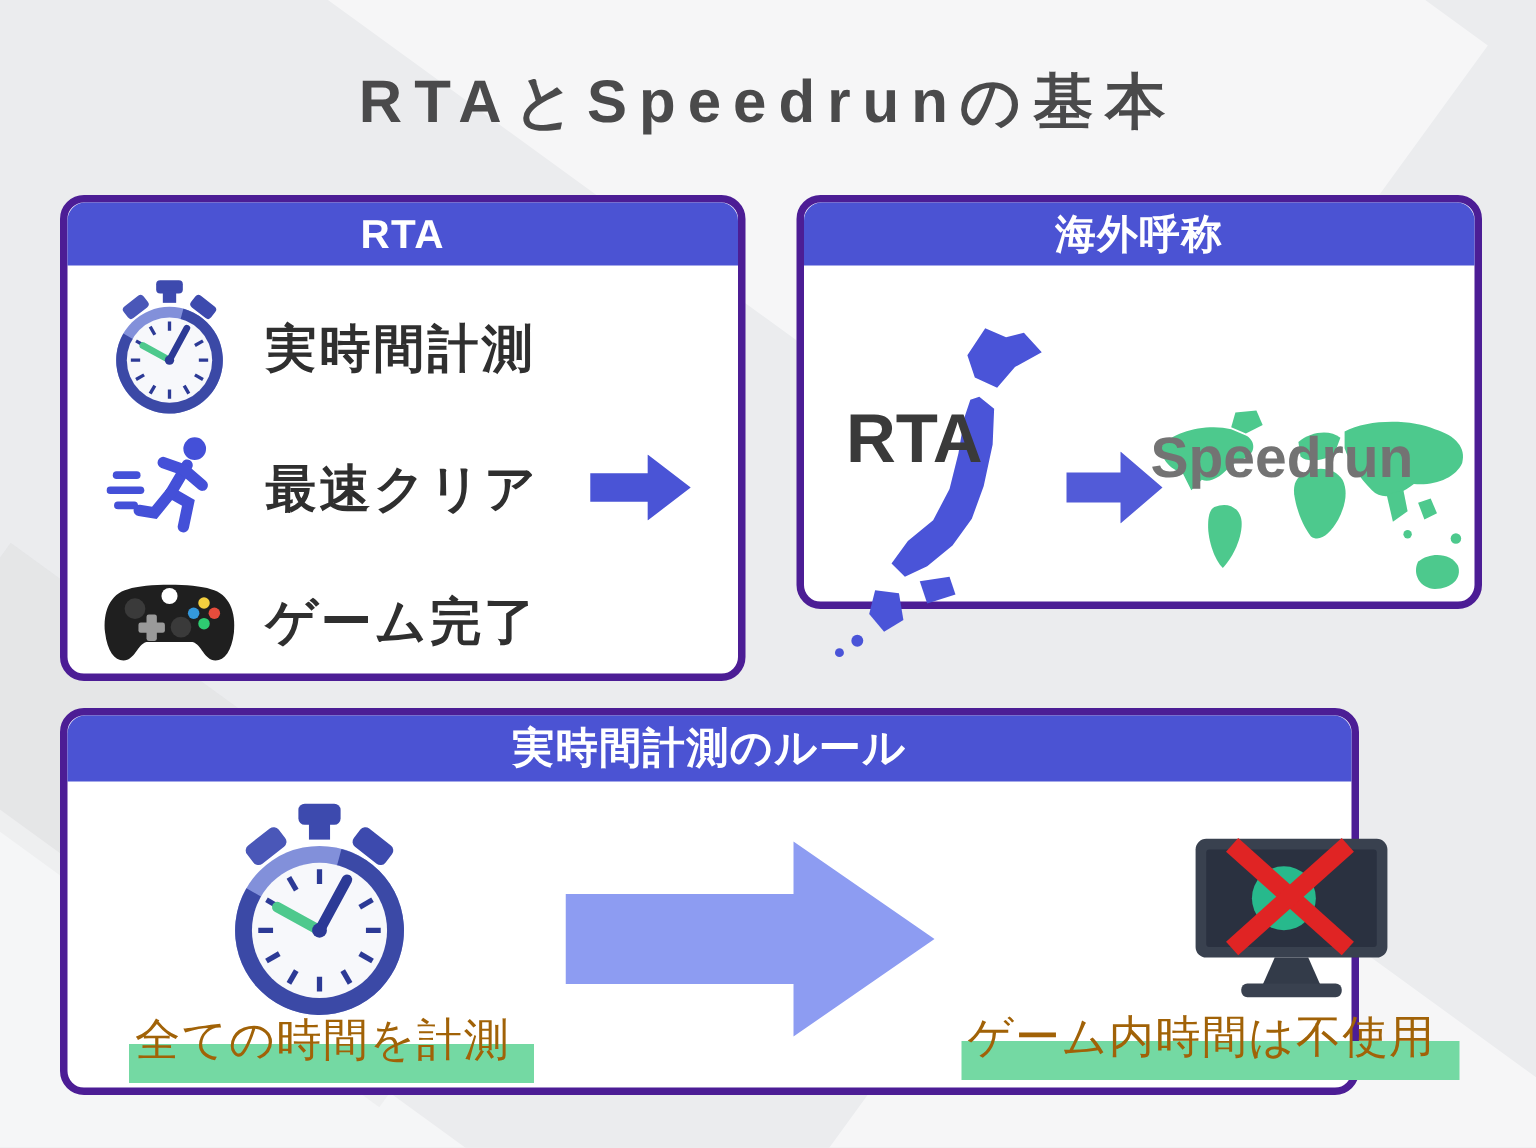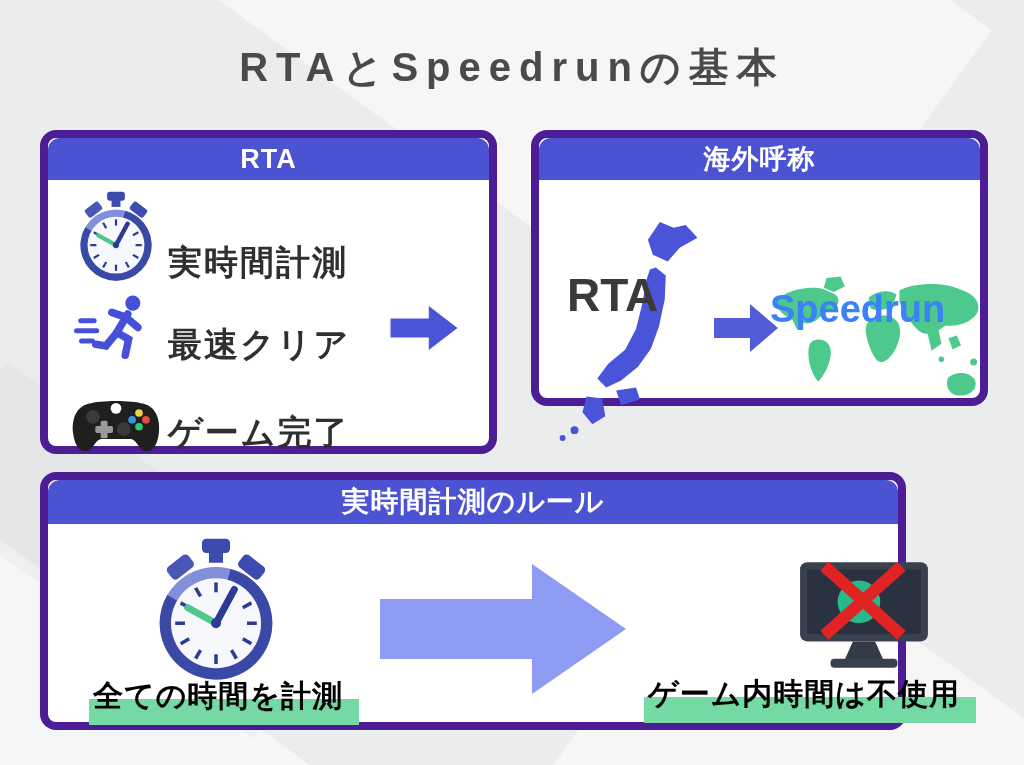--- a/index.html
+++ b/index.html
@@ -13,52 +13,52 @@
   .rib2{width:560px;height:300px;bottom:-190px;left:-170px;transform:rotate(36deg);background:rgba(255,255,255,0.5);}
   .rib3{width:640px;height:350px;bottom:-250px;right:-190px;transform:rotate(36deg);background:rgba(255,255,255,0.55);}
   .rib4{width:420px;height:160px;top:470px;left:-80px;transform:rotate(36deg);background:rgba(110,110,125,0.05);}
 
   .page-title{
     position:absolute;top:40px;left:0;width:100%;text-align:center;
     font-size:40px;font-weight:800;letter-spacing:8px;color:#4a4a4b;
   }
 
   .card{
-    position:absolute;background:#ffffff;border:8px solid #4c1d95;border-radius:16px;
+    position:absolute;background:#ffffff;border:5px solid #4c1d95;border-radius:16px;
     box-sizing:border-box;
   }
   .card-header{
     height:42px;line-height:42px;background:#4b53d3;border-radius:12px 12px 0 0;
     color:#ffffff;font-weight:700;font-size:27px;text-align:center;letter-spacing:1px;
   }
   .card-left{left:40px;top:130px;width:457px;height:324px;}
   .card-right{left:531px;top:130px;width:457px;height:276px;}
   .card-bottom{left:40px;top:472px;width:866px;height:258px;}
   .card-bottom .card-header{height:44px;line-height:44px;font-size:28px;}
 
-  .rta-row{position:absolute;left:22px;display:flex;align-items:flex-end;gap:6px;}
+  .rta-row{position:absolute;left:22px;display:flex;align-items:center;gap:18px;}
   .rta-row .icon-box{width:92px;display:flex;justify-content:center;align-items:center;}
   .rta-row .row-label{font-size:34px;font-weight:700;color:#2f2f2f;letter-spacing:2px;}
   .row1{top:48px;height:100px;}
   .row2{top:152px;height:78px;}
   .row3{top:242px;height:76px;}
   .small-arrow{position:absolute;right:30px;top:168px;width:70px;height:44px;}
 
   .japan-map{position:absolute;left:8px;top:72px;width:182px;height:238px;}
   .rta-big-label{position:absolute;left:28px;top:130px;font-size:46px;font-weight:800;color:#3a3a3a;z-index:2;}
   .mid-arrow{position:absolute;left:174px;top:166px;width:66px;height:48px;z-index:1;}
   .world-map{position:absolute;left:226px;top:122px;width:224px;height:176px;}
-  .speedrun-label{position:absolute;left:231px;top:150px;font-size:38px;font-weight:800;color:#3b82f6;z-index:2;text-align:center;}
+  .speedrun-label{position:absolute;left:231px;top:150px;font-size:38px;font-weight:800;color:#737373;z-index:2;text-align:center;}
 
   .big-stopwatch{position:absolute;left:96px;top:56px;width:144px;height:152px;}
   .big-arrow{position:absolute;left:332px;top:78px;width:252px;height:142px;}
   .stop-button{position:absolute;left:608px;top:84px;width:128px;height:104px;}
   .monitor{position:absolute;left:748px;top:78px;width:136px;height:114px;}
 
-  .caption{position:absolute;text-align:center;font-size:30px;font-weight:700;color:#000000;letter-spacing:1px;}
+  .caption{position:absolute;text-align:center;font-size:30px;font-weight:400;color:#a16207;letter-spacing:1px;}
   .caption-left{left:18px;top:196px;width:304px;}
   .caption-right{left:572px;top:194px;width:368px;}
   .hl{position:relative;display:inline-block;z-index:0;padding:0 2px;}
   .hl::after{
     content:"";position:absolute;left:-2px;right:-14px;bottom:-8px;height:26px;
     background:#74d9a3;z-index:-1;
   }
 </style>
 </head>
 <body>

